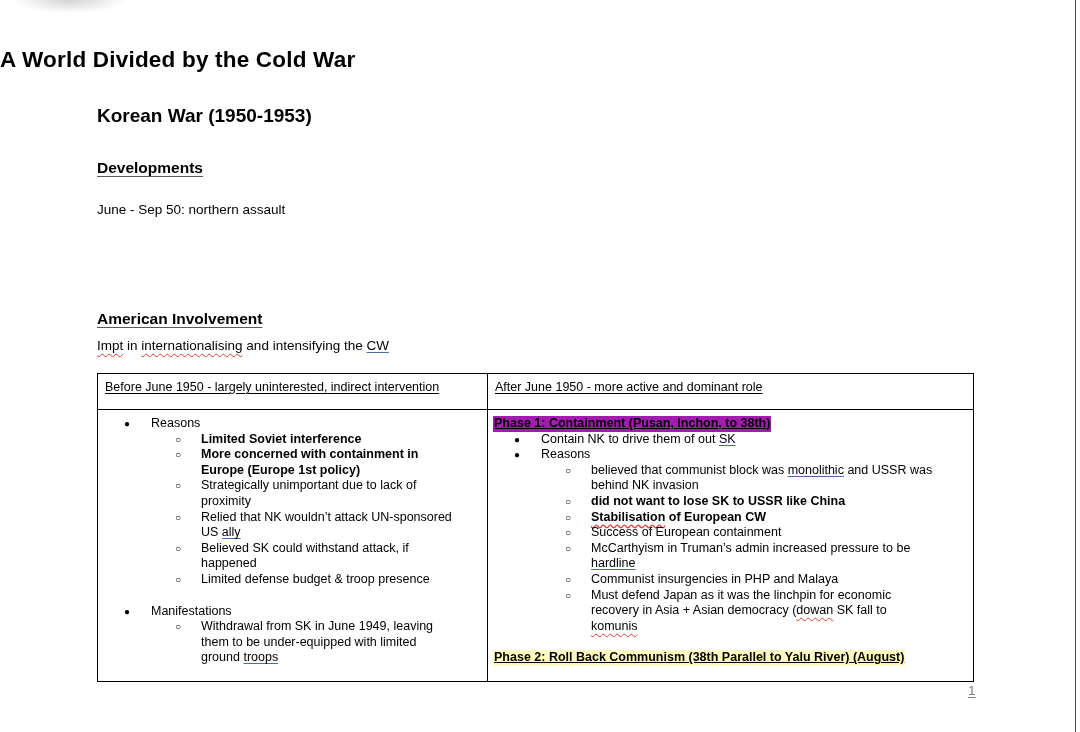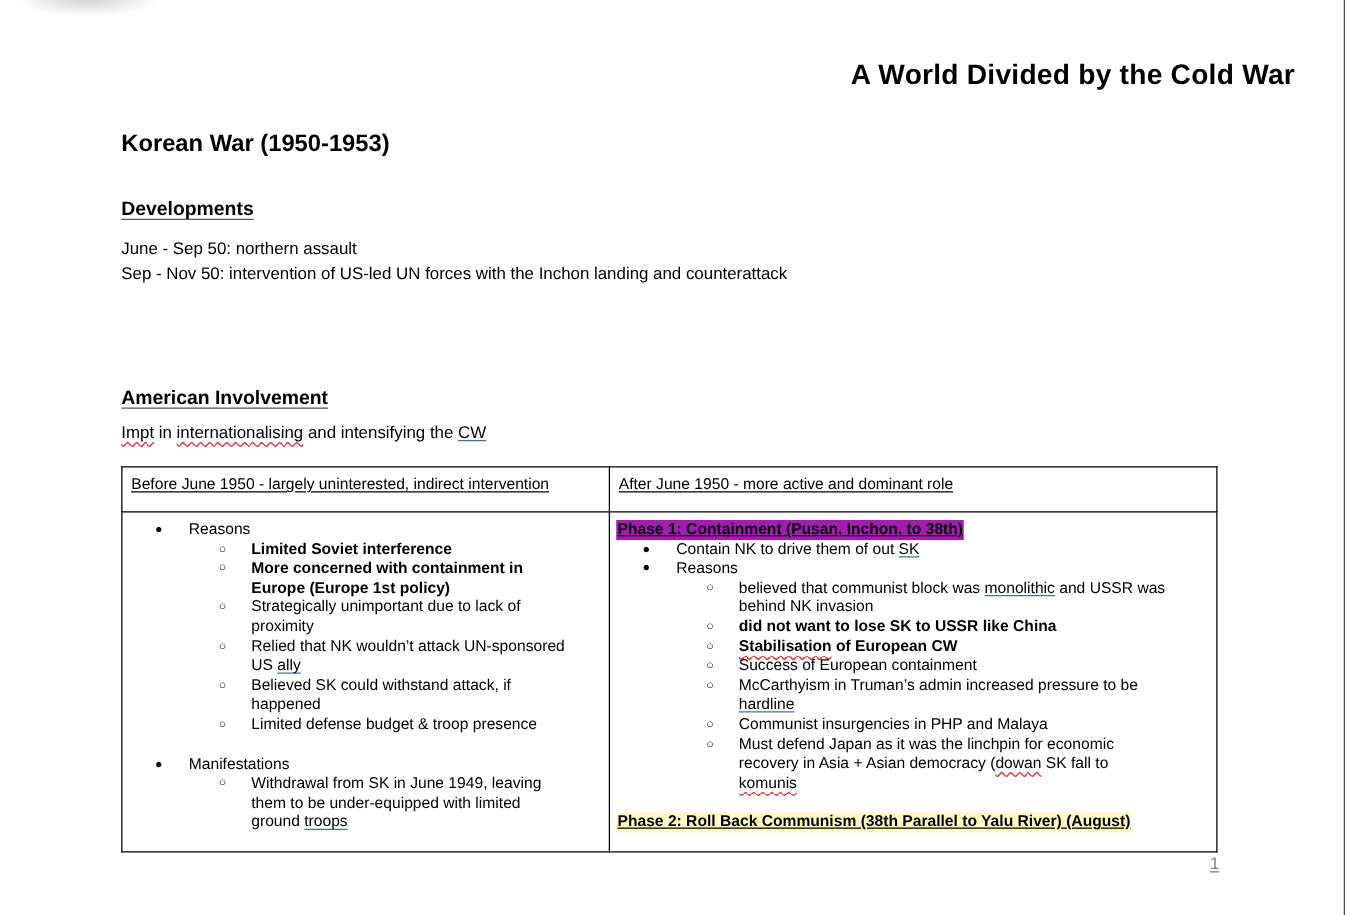--- a/index.html
+++ b/index.html
@@ -4,28 +4,28 @@
 <style>
   html,body{margin:0;padding:0}
   body{
     width:1080px;height:732px;position:relative;overflow:hidden;
     background:#ffffff;color:#000;
     font-family:"Liberation Sans","DejaVu Sans",sans-serif;
   }
   .smudge{position:absolute;top:0;left:14px;width:112px;height:13px;
     background:radial-gradient(ellipse at 50% 0%, rgba(110,110,118,.30), rgba(255,255,255,0) 72%);}
   .page-edge{position:absolute;top:0;left:1075px;width:1px;height:732px;background:#4a4a4a}
-  .doc-title{position:absolute;top:47px;left:0;width:1036px;text-align:right;
+  .doc-title{position:absolute;top:47px;left:0;width:1036px;text-align:left;
     font-size:22.5px;font-weight:bold;letter-spacing:.2px}
   .h-korean{position:absolute;top:105px;left:97px;font-size:19px;font-weight:bold}
   .sec-head{position:absolute;left:97px;font-size:15.5px;font-weight:bold;color:#000000;
     text-decoration:underline;text-decoration-color:#595959;text-underline-offset:3px}
   #dev-head{top:159px}
   #ai-head{top:310px}
-  .dev-lines{position:absolute;top:189px;left:97px;font-size:13.5px;line-height:19.6px}
+  .dev-lines{position:absolute;top:200px;left:97px;font-size:13.5px;line-height:19.6px}
   .intro{position:absolute;top:338px;left:97px;font-size:13.5px;line-height:16px}
   .doc-table{position:absolute;top:373px;left:97px;width:876px;border-collapse:collapse;table-layout:fixed}
   .doc-table td{border:1px solid #000;vertical-align:top;padding:0}
   .hdr-cell{height:29px;font-size:12.5px;padding:6px 7px 0 7px !important}
   .hdr-cell span{text-decoration:underline;text-underline-offset:2px}
   .body-cell{font-size:12.5px;line-height:15.6px;padding:6px 4px 6px 0 !important;height:259px}
   .row{display:flex}
   .b1{padding-left:26px}
   .b2{padding-left:77px}
   .blt{flex:none;font-size:10px;line-height:15.6px}
@@ -49,21 +49,20 @@
 <div class="page-edge"></div>
 
 <div class="doc-title">A World Divided by the Cold War</div>
 
 <div class="h-korean">Korean War (1950-1953)</div>
 
 <div class="sec-head" id="dev-head">Developments</div>
 
 <div class="dev-lines">
   <div>June - Sep 50: northern assault</div>
-  <div>Sep - Nov 50: intervention of US-led UN forces with the Inchon landing and counterattack</div>
 </div>
 
 <div class="sec-head" id="ai-head">American Involvement</div>
 
 <div class="intro"><span class="sp">Impt</span><span> in </span><span class="sp">internationalising</span><span> and intensifying the </span><span class="lk">CW</span></div>
 
 <table class="doc-table">
   <colgroup>
       <col style="width:390px">
       <col style="width:486px">

